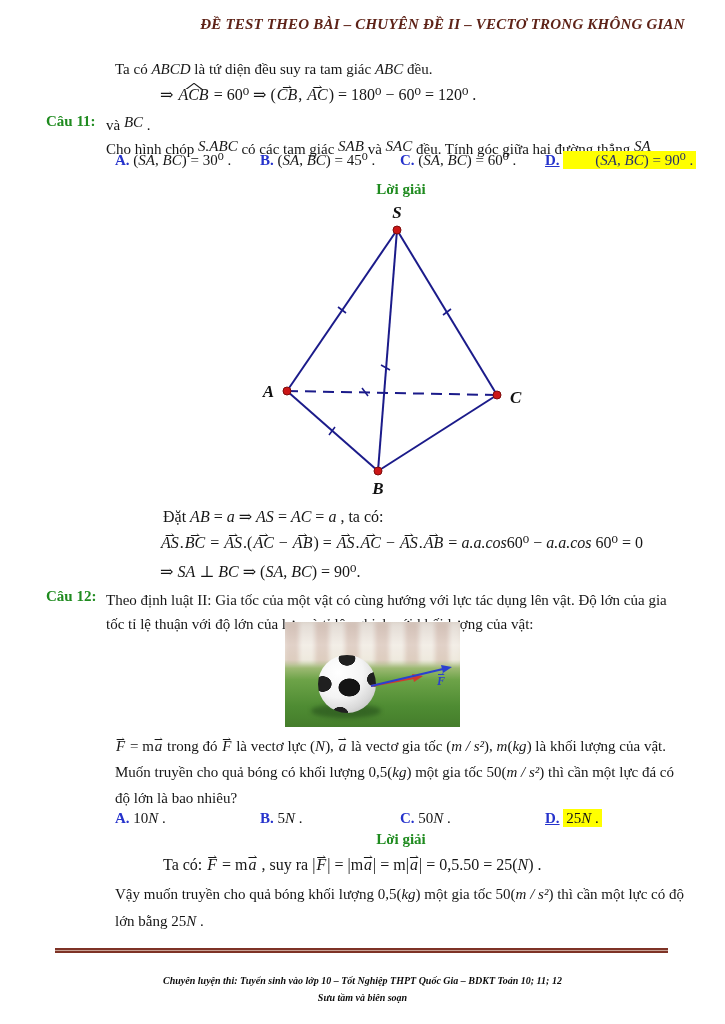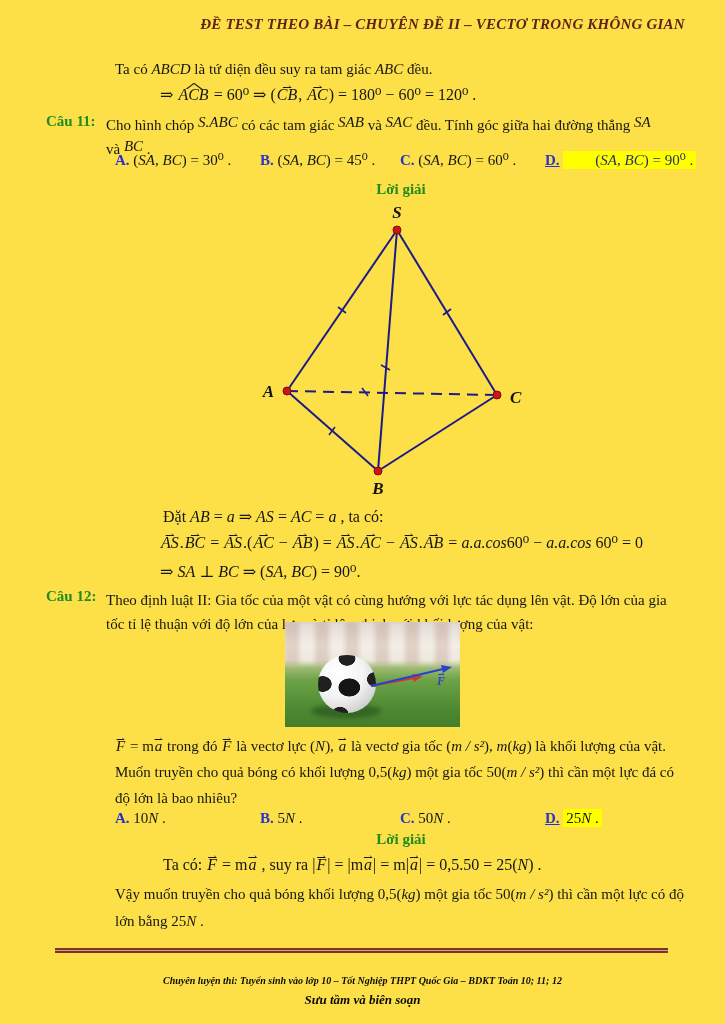--- a/index.html
+++ b/index.html
@@ -1,17 +1,17 @@
 <!DOCTYPE html>
 <html style="--header-maroon: #5e2318; --question-label: #1f8b1f; --solution-green: #1f8b1f; --option-letter: #2633cc; --highlight: #ffff00; --diagram-line: #1b1b8a; --vertex-dot: #cc1616; --force-arrow-blue: #2b3fd0; --accel-arrow-red: #d03a2e;"><head>
 <meta charset="utf-8">
 <style>
   html,body{margin:0;padding:0;background:#888;}
   .page{
-    position:relative;width:725px;height:1024px;margin:0 auto;background:#fde047;
+    position:relative;width:725px;height:1024px;margin:0 auto;background:#ffffff;
     font-family:"Liberation Serif","DejaVu Serif",serif;color:#161616;font-size:15px;
     overflow:hidden;
   }
   .abs{position:absolute;}
   
   .hdr{left:160px;top:16px;width:565px;text-align:center;font-weight:bold;font-style:italic;
        font-size:15px;color:var(--header-maroon,#5e2318);letter-spacing:.2px;}
   
   .tline{left:115px;width:572px;line-height:23px;}
   .mline{font-size:16px;line-height:23px;margin-left:48px;}
@@ -61,37 +61,37 @@
       radial-gradient(circle at 35% 30%, #ffffff 0%, #f4f4f4 45%, #d9d9d9 70%, #a8a8a8 100%);}
   .photo-arrows{position:absolute;left:0;top:0;}
   .force-label{position:absolute;left:151px;top:52px;font-weight:bold;font-style:italic;
     color:var(--force-arrow-blue,#2b3fd0);font-size:12px;}
   
   .rule{left:55px;top:948px;width:613px;height:5px;
     background:linear-gradient(180deg,#7e3326 0 2px,#c9a396 2px 3px,#7e3326 3px 5px);}
   .ft{font-weight:bold;font-style:italic;color:#0a0a0a;}
   .ft1{left:55px;top:957px;width:615px;display:flex;justify-content:space-between;font-size:13.5px;padding-left:28px;box-sizing:border-box;}
   .ft2{left:55px;top:975px;width:615px;text-align:center;font-size:10px;}
-  .ft3{left:55px;top:992px;width:615px;text-align:center;font-size:13px;}
+  .ft3{left:55px;top:992px;width:615px;text-align:center;font-size:10px;}
 </style>
 </head>
 <body>
 
 <div class="page">
 
   <div class="abs hdr">ĐỀ TEST THEO BÀI – CHUYÊN ĐỀ II – VECTƠ TRONG KHÔNG GIAN</div>
 
   <div class="abs tline" style="top:58px;">Ta có <span class="m">ABCD</span> là tứ diện đều suy ra tam giác <span class="m">ABC</span> đều.</div>
   <div class="abs tline mline" style="top:83px;left:112px;">⇒ <span class="h">ACB</span> = 60⁰ ⇒ (<span class="v">CB</span>, <span class="v">AC</span>) = 180⁰ − 60⁰ = 120⁰ .</div>
 
   <div class="abs qrow" style="top:113px;">
     <div class="qlabel">Câu 11:</div>
     <div class="qtext">
+      <div>và <span class="r">BC</span> .</div>
       <div>Cho hình chóp <span class="r">S.ABC</span> có các tam giác <span class="r">SAB</span> và <span class="r">SAC</span> đều. Tính góc giữa hai đường thẳng <span class="r">SA</span></div>
-      <div>và <span class="r">BC</span> .</div>
     </div>
   </div>
 
   <div class="abs opts" style="top:151px;">
     <div class="opt"><span class="optletter">A.</span> <span>(<span class="m">SA</span>, <span class="m">BC</span>) = 30⁰ .</span></div>
     <div class="opt"><span class="optletter">B.</span> <span>(<span class="m">SA</span>, <span class="m">BC</span>) = 45⁰ .</span></div>
     <div class="opt"><span class="optletter">C.</span> <span>(<span class="m">SA</span>, <span class="m">BC</span>) = 60⁰ .</span></div>
     <div class="opt correct"><span class="optletter">D.</span> <span class="hl navy">(<span class="m">SA</span>, <span class="m">BC</span>) = 90⁰ .</span></div>
   </div>
 

